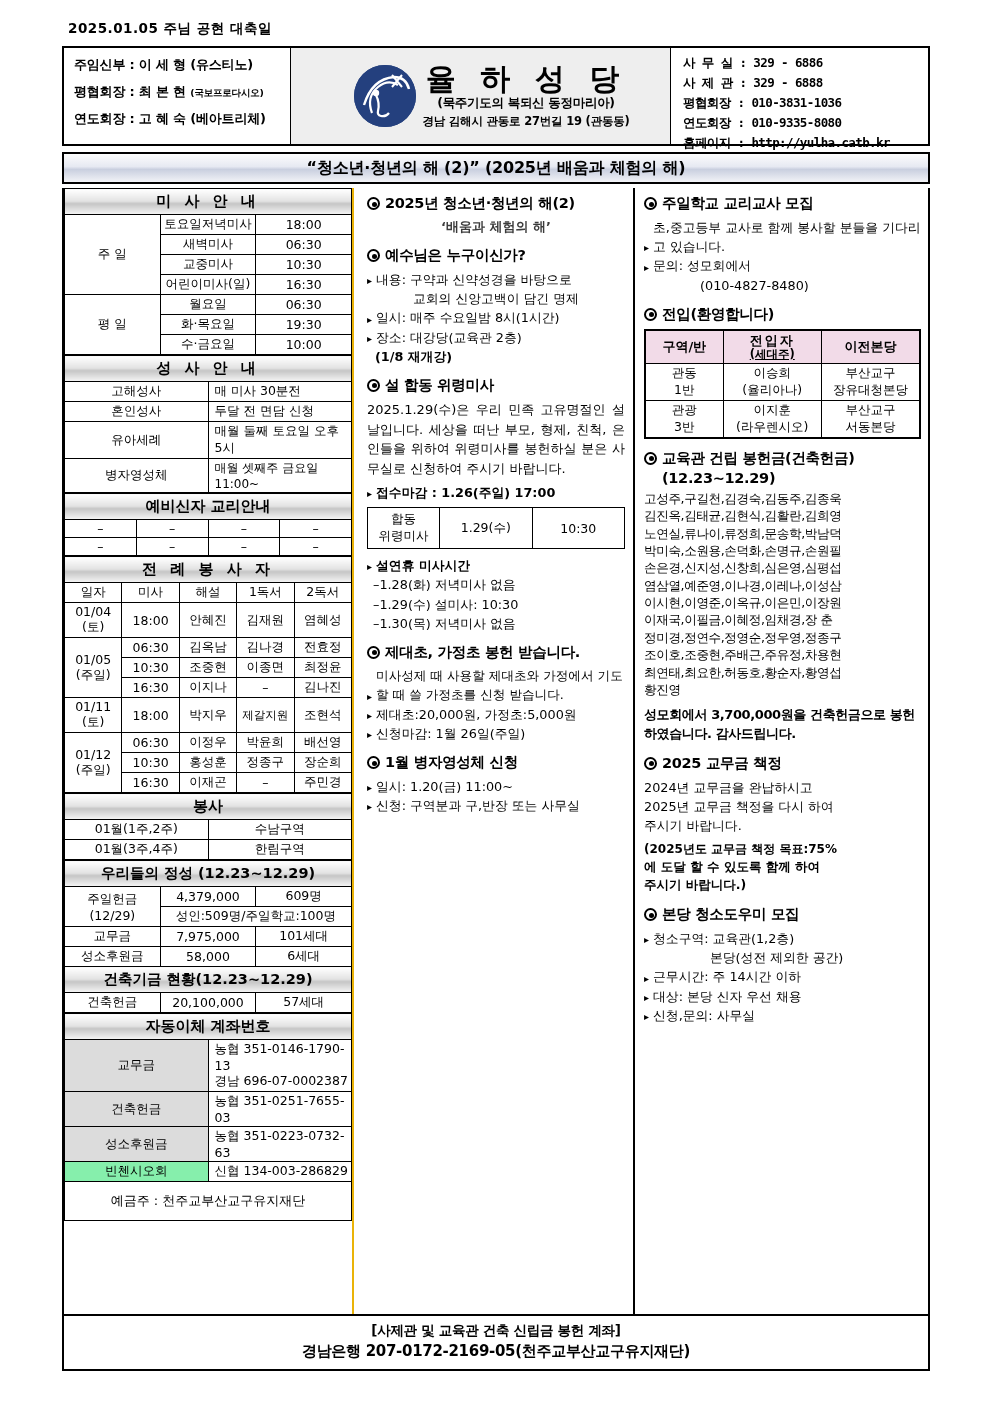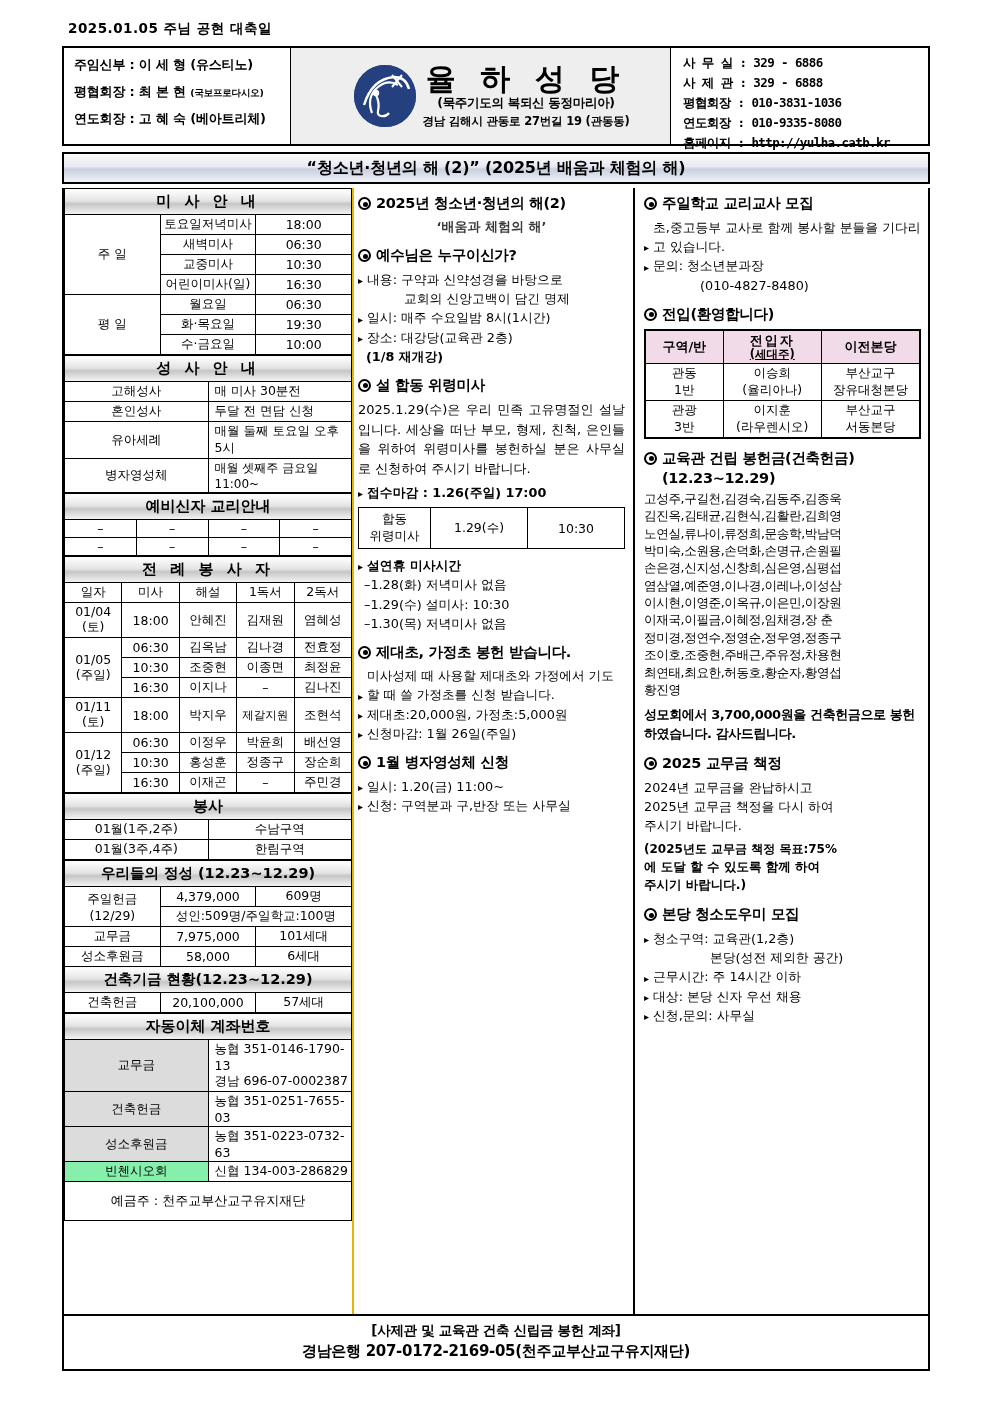--- a/index.html
+++ b/index.html
@@ -39,21 +39,21 @@
     margin-top:6px; height:32px; border:2px solid #000;
     background: linear-gradient(to bottom,#fdfdfd 0%, #e6e9f2 45%, #c9cfdf 55%, #f2f3f7 100%);
     display:flex; align-items:center; justify-content:center;
     font-size:16px; font-weight:800; letter-spacing:-.2px;
   }
 
   
   .body3 { display:flex; margin-top:4px; border:2px solid #000; border-top:none; height:1128px; }
   .col { padding:0; }
   .colL { width: 290px; border-right:2px solid #eab308; }
-  .colM { width: 281px; border-right:2px solid #000; padding: 6px 8px 0 4px;}
+  .colM { width: 281px; border-right:2px solid #000; padding: 6px 8px 0 13px;}
   .colR { width: 293px; padding: 6px 7px 0 9px;}
 
   
   table.t { width:100%; border-collapse:collapse; table-layout:fixed;}
   table.t td, table.t th { border:1px solid #000; text-align:center; font-size:12.5px; padding:1px 2px; font-weight:400;}
   .secthdr {
     background: linear-gradient(to bottom,#ffffff 0%, #e2e2e2 48%, #c4c4c4 56%, #f6f6f6 100%);
     font-weight:800 !important; font-size:15px !important; letter-spacing:4px; padding:3px 0 !important;
   }
   .secthdr.tight { letter-spacing:0px; }
@@ -480,21 +480,21 @@
 
       <div class="sec">
         <div class="sec-title">
           <span class="bullet-o"></span>
           <span>주일학교 교리교사 모집</span>
         </div>
         <div class="arrow">
           <span>초,중고등부 교사로 함께 봉사할 분들을 기다리고 있습니다.</span>
         </div>
         <div class="arrow">
-          <span>문의: 청소년분과장</span>
+          <span>문의: 성모회에서</span>
         </div>
         <div class="dash-item" style="padding-left:56px">(010-4827-8480)</div>
       </div>
 
       <div class="sec">
         <div class="sec-title">
           <span class="bullet-o"></span>
           <span>전입(환영합니다)</span>
         </div>
         <table class="t" style="border:2px solid #000">

